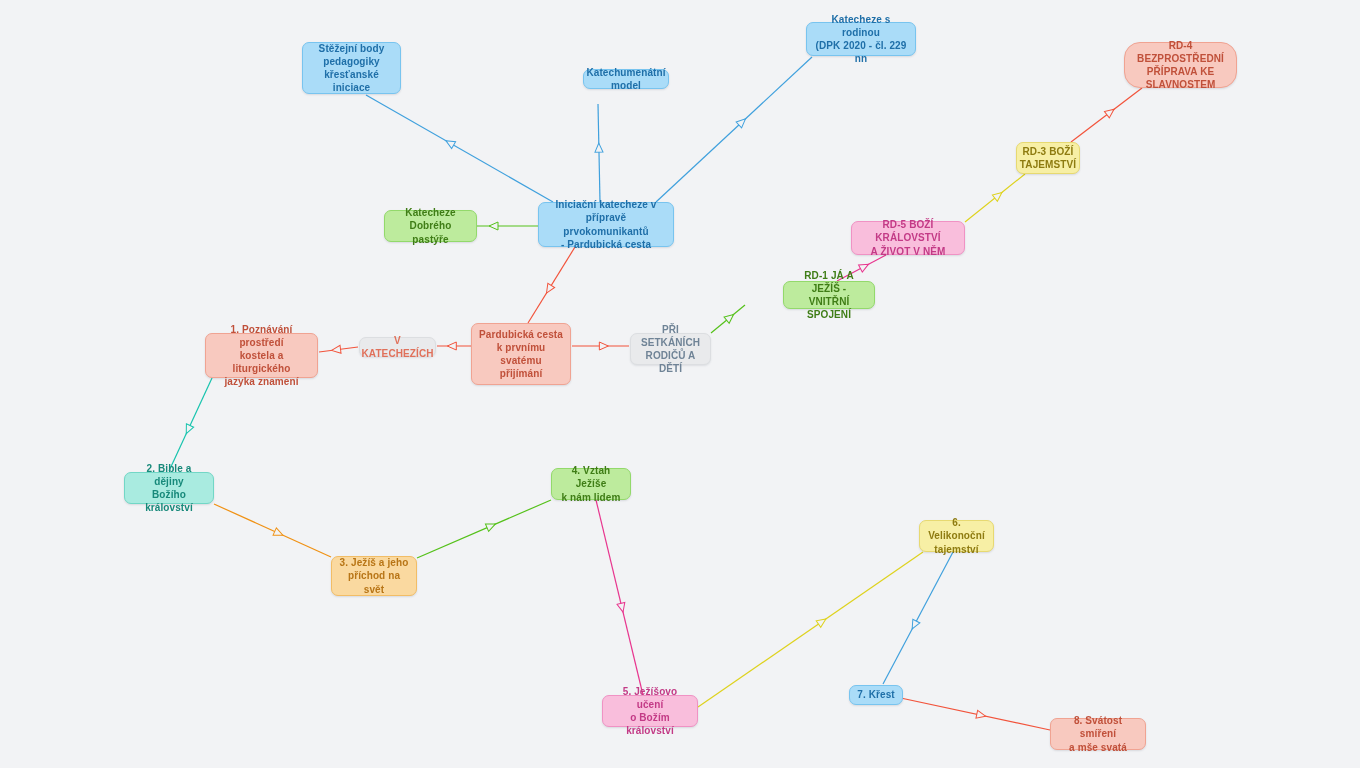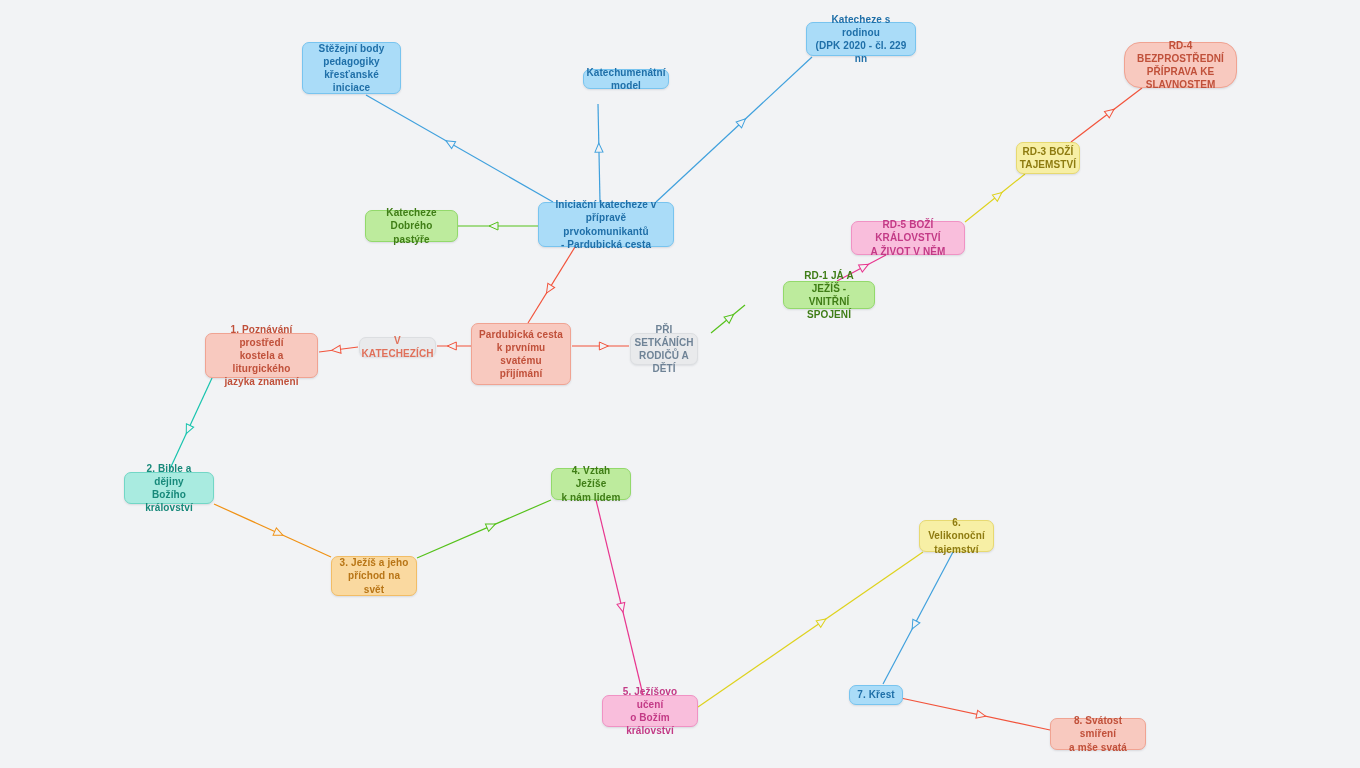--- a/index.html
+++ b/index.html
@@ -147,30 +147,30 @@
 (DPK 2020 - čl. 229 nn</span></div>
       <div class="node c-red" style="left: 1124px; top: 42px; width: 113px; height: 46px; border-radius: 16px;"><span>RD-4 BEZPROSTŘEDNÍ
 PŘÍPRAVA KE
 SLAVNOSTEM</span></div>
       <div class="node c-yellow" style="left: 1016px; top: 142px; width: 64px; height: 32px;"><span>RD-3 BOŽÍ
 TAJEMSTVÍ</span></div>
       <div class="node c-pink" style="left: 851px; top: 221px; width: 114px; height: 34px;"><span>RD-5 BOŽÍ KRÁLOVSTVÍ
 A ŽIVOT V NĚM</span></div>
       <div class="node c-green" style="left: 745px; top: 281px; width: 92px; height: 28px; margin-left: 38px;"><span>RD-1 JÁ A JEŽÍŠ -
 VNITŘNÍ SPOJENÍ</span></div>
-      <div class="node c-green" style="left: 365px; top: 210px; width: 93px; height: 32px;"><span>Katecheze
+      <div class="node c-green" style="left: 384px; top: 210px; width: 93px; height: 32px;"><span>Katecheze
 Dobrého pastýře</span></div>
       <div class="node c-blue" style="left: 538px; top: 202px; width: 136px; height: 45px;"><span>Iniciační katecheze v
 přípravě prvokomunikantů
 - Pardubická cesta</span></div>
       <div class="node c-gray-red" style="left: 359px; top: 337px; width: 77px; height: 20px;"><span>V KATECHEZÍCH</span></div>
       <div class="node c-red" style="left: 471px; top: 323px; width: 100px; height: 62px;"><span>Pardubická cesta
 k prvnímu
 svatému přijímání</span></div>
-      <div class="node c-gray-blue" style="left: 630px; top: 333px; width: 68px; height: 32px;"><span>PŘI SETKÁNÍCH
+      <div class="node c-gray-blue" style="left: 630px; top: 333px; width: 81px; height: 32px;"><span>PŘI SETKÁNÍCH
 RODIČŮ A DĚTÍ</span></div>
       <div class="node c-red" style="left: 205px; top: 333px; width: 113px; height: 45px;"><span>1. Poznávání prostředí
 kostela a liturgického
 jazyka znamení</span></div>
       <div class="node c-teal" style="left: 124px; top: 472px; width: 90px; height: 32px; justify-content: center;"><span>2. Bible a dějiny
 Božího království</span></div>
       <div class="node c-orange" style="left: 331px; top: 556px; width: 86px; height: 40px;"><span>3. Ježíš a jeho
 příchod na svět</span></div>
       <div class="node c-green" style="left: 551px; top: 468px; width: 80px; height: 32px;"><span>4. Vztah Ježíše
 k nám lidem</span></div>

